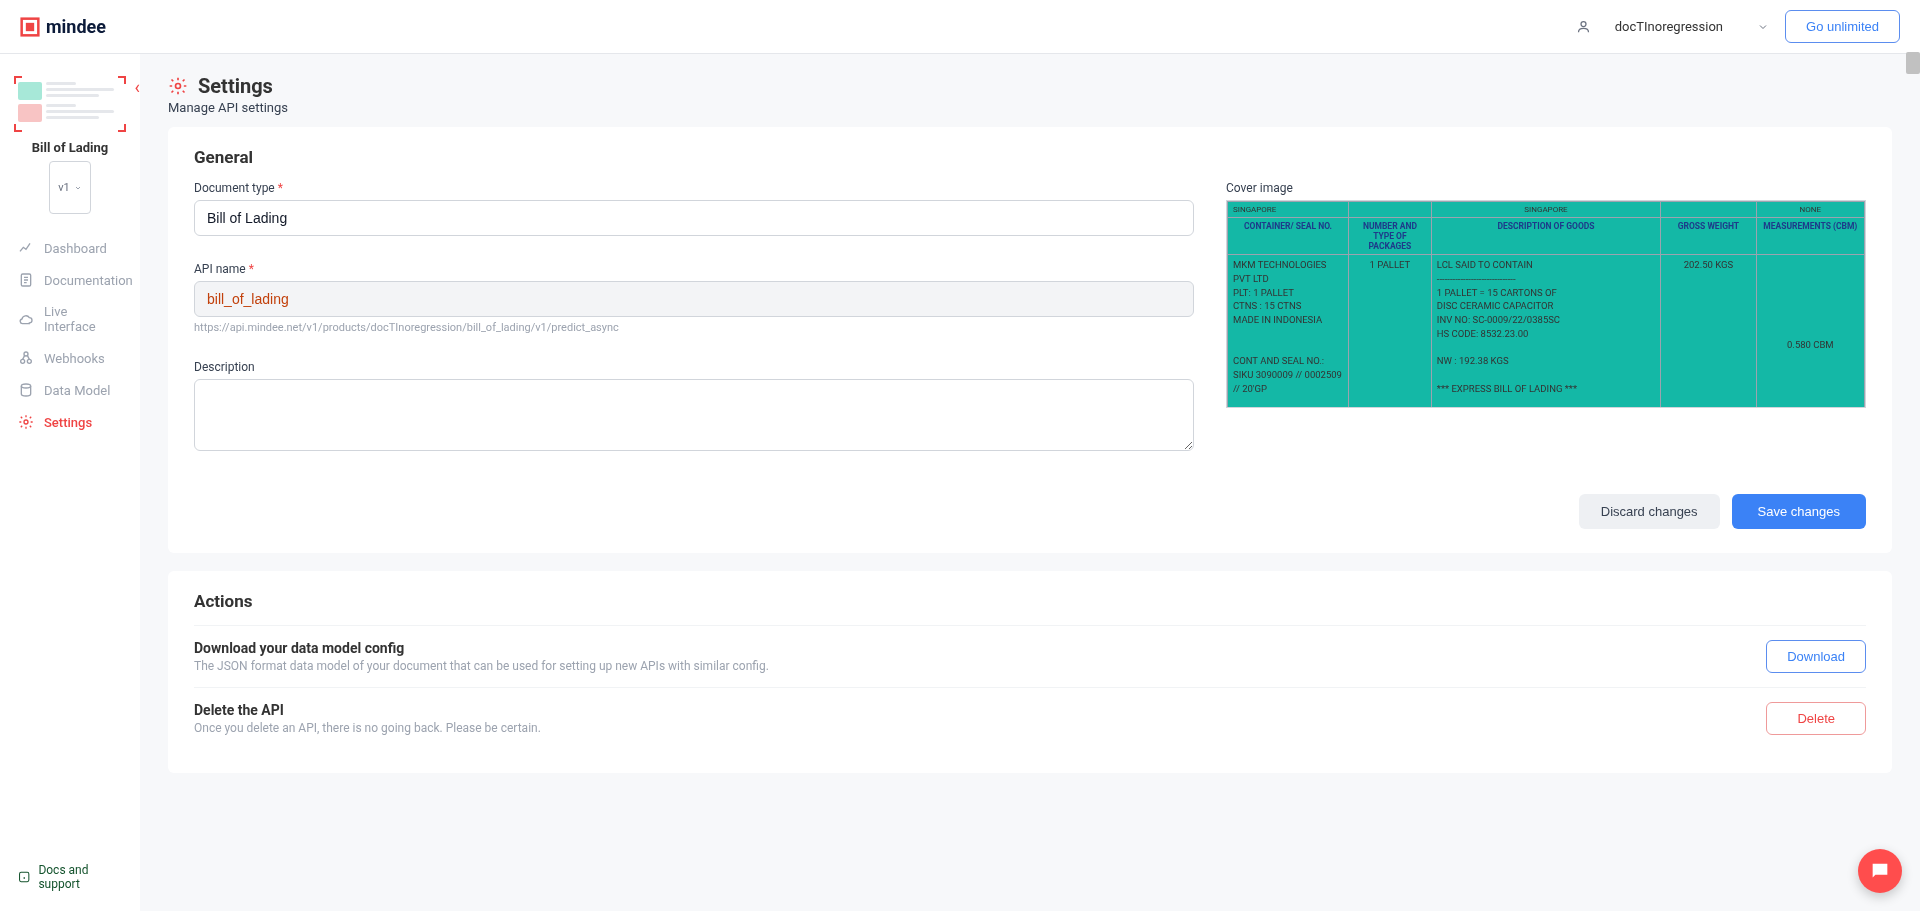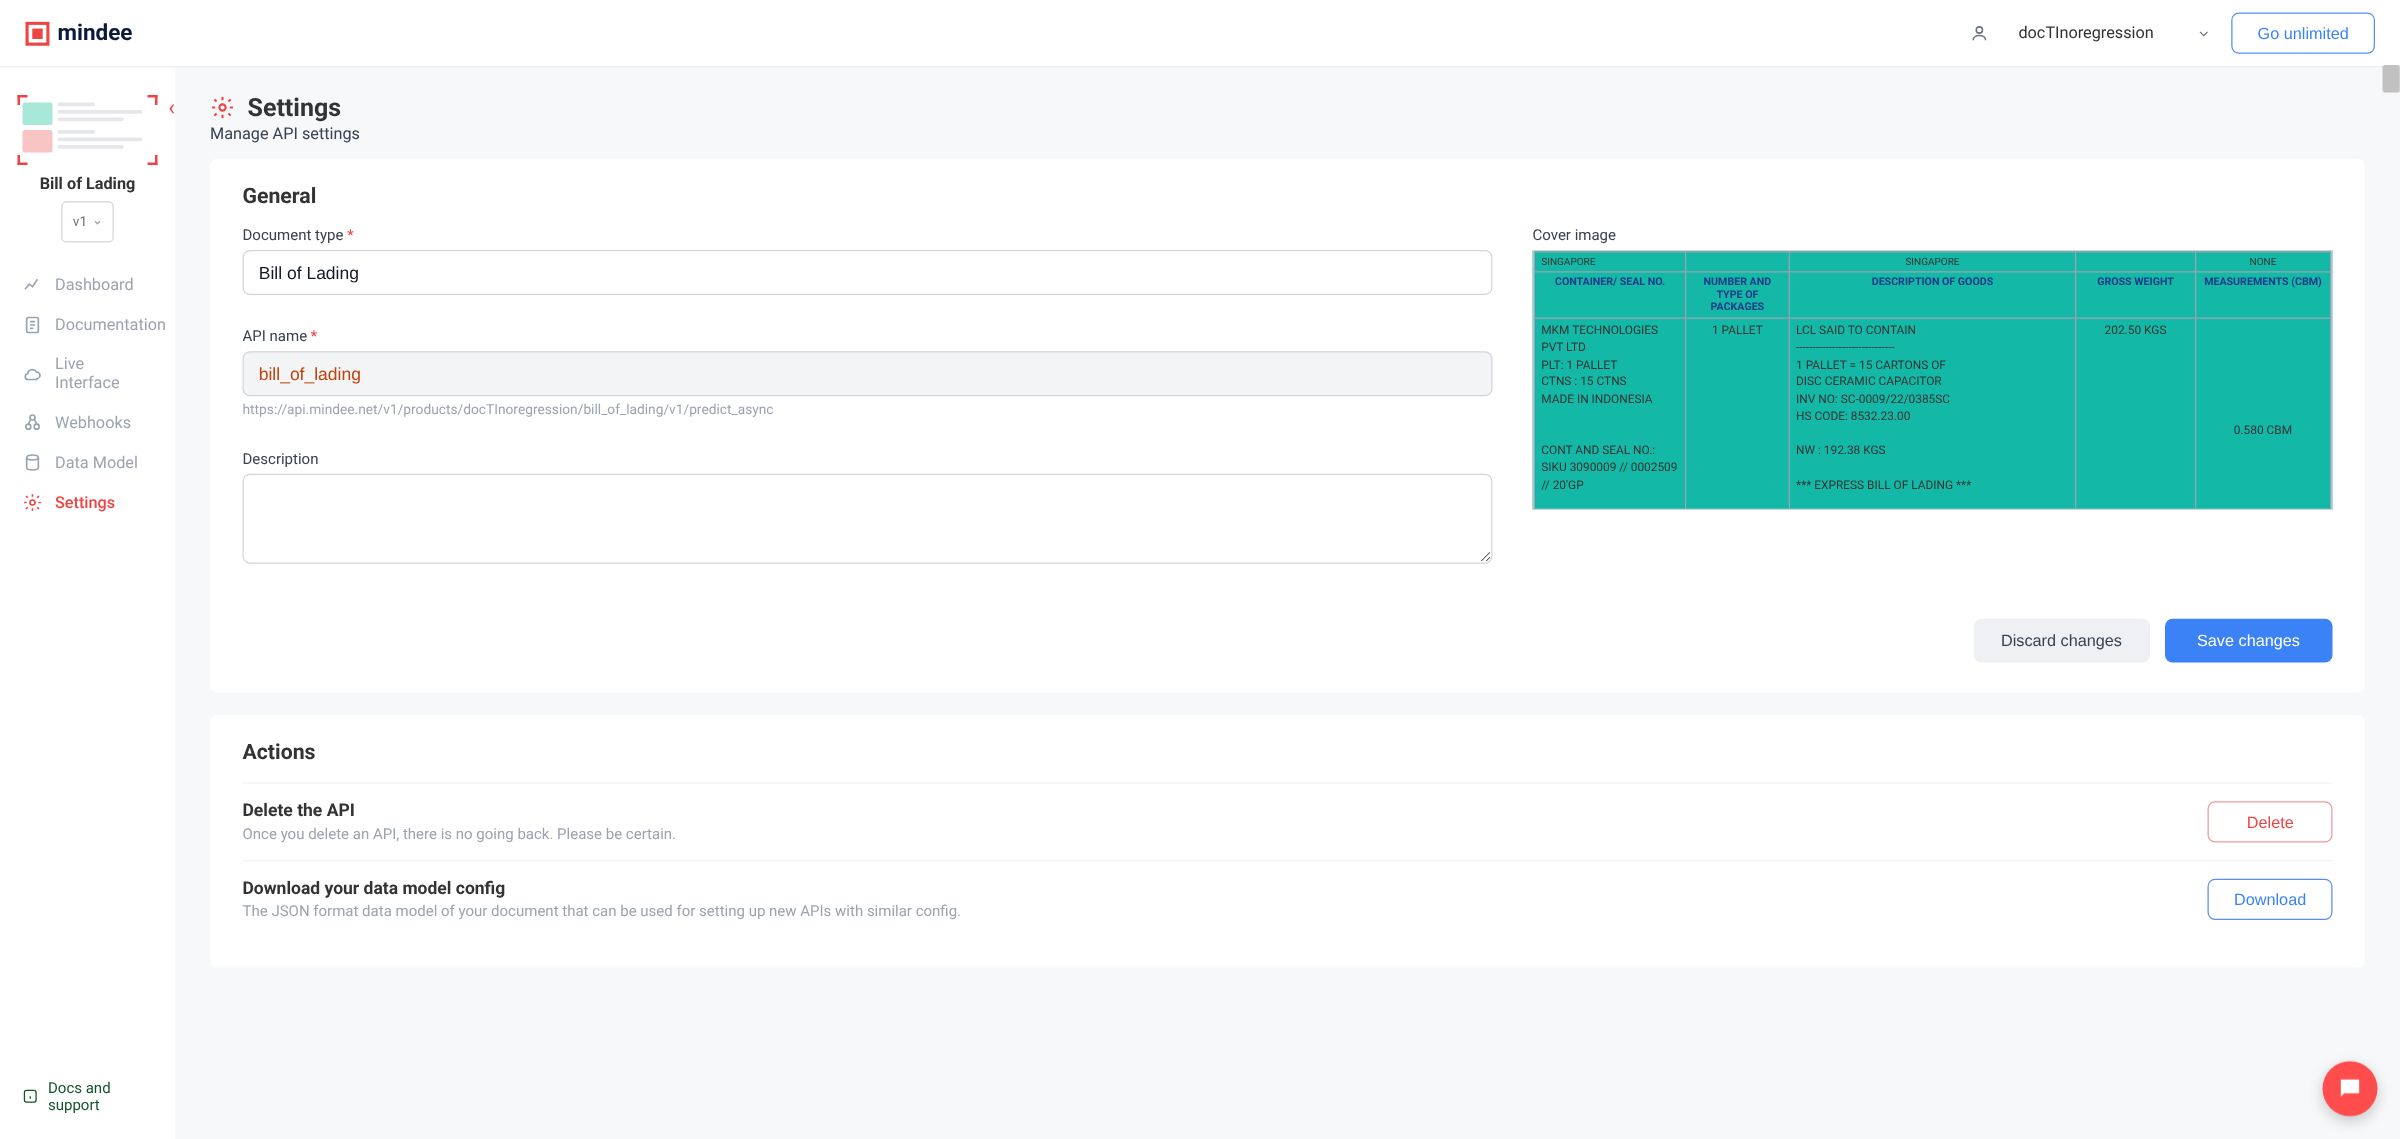--- a/index.html
+++ b/index.html
@@ -18,21 +18,21 @@
 .corner.tl { top: 0; left: 0; border-right: none; border-bottom: none; }
 .corner.tr { top: 0; right: 0; border-left: none; border-bottom: none; }
 .corner.bl { bottom: 0; left: 0; border-right: none; border-top: none; }
 .corner.br { bottom: 0; right: 0; border-left: none; border-top: none; }
 .prev-row { display: flex; gap: 4px; margin-bottom: 4px; align-items: flex-start; }
 .prev-square { width: 24px; height: 18px; border-radius: 2px; }
 .prev-lines { flex: 1; }
 .prev-line { height: 3px; background: #e5e7eb; border-radius: 2px; margin-bottom: 3px; }
 .collapse-caret { position: absolute; right: 0; top: 10px; color: #ef4444; font-size: 18px; cursor: pointer; }
 .api-title { text-align: center; font-weight: 700; font-size: 13px; margin-top: 6px; }
-.version-pill { margin: 6px auto 14px; display: flex; align-items: center; justify-content: center; gap: 4px; width: 42px; font-size: 11px; border: 1px solid #d1d5db; border-radius: 4px; padding: 9px 4px; color: #6b7280; cursor: pointer; }
+.version-pill { margin: 6px auto 14px; display: flex; align-items: center; justify-content: center; gap: 4px; width: 42px; font-size: 11px; border: 1px solid #d1d5db; border-radius: 4px; padding: 19px 4px; color: #6b7280; cursor: pointer; }
 .nav { list-style: none; padding: 0 8px; }
 .nav li { display: flex; align-items: center; gap: 10px; padding: 8px 10px; color: #9ca3af; cursor: pointer; font-size: 13px; border-radius: 4px; }
 .nav li.active { color: #ef4444; font-weight: 500; }
 .nav-icon { width: 16px; height: 16px; flex-shrink: 0; }
 .sidebar-footer { margin-top: auto; padding: 10px 18px; display: flex; align-items: center; gap: 8px; color: #14532d; font-size: 12px; cursor: pointer; }
 .main { flex: 1; background: #f7f8fa; padding: 20px 28px; overflow-y: auto; height: calc(100vh - 52px); }
 .page-head { display: flex; align-items: center; gap: 10px; }
 .page-head h1 { font-size: 20px; font-weight: 700; }
 .subheading { font-size: 13px; color: #374151; margin-top: 2px; margin-bottom: 12px; }
 .card { background: #fff; border-radius: 6px; padding: 20px 26px 24px; margin-bottom: 18px; }
@@ -263,31 +263,31 @@
       <div class="button-row">
         <button class="btn-gray">Discard changes</button>
         <button class="btn-primary">Save changes</button>
       </div>
     </div>
 
     <div class="card">
       <div class="section-title">Actions</div>
       <div class="action-row">
         <div>
+          <div class="action-title">Download your data model config</div>
+          <div class="action-desc">The JSON format data model of your document that can be used for setting up new APIs with similar config.</div>
+        </div>
+        <button class="btn-outline-blue">Download</button>
+      </div>
+      <div class="action-row">
+        <div>
           <div class="action-title">Delete the API</div>
           <div class="action-desc">Once you delete an API, there is no going back. Please be certain.</div>
         </div>
         <button class="btn-outline-red">Delete</button>
-      </div>
-      <div class="action-row">
-        <div>
-          <div class="action-title">Download your data model config</div>
-          <div class="action-desc">The JSON format data model of your document that can be used for setting up new APIs with similar config.</div>
-        </div>
-        <button class="btn-outline-blue">Download</button>
       </div>
     </div>
   </main>
   <div class="scroll-indicator"></div>
 </div>
 
 <div class="chat-bubble">
   <svg width="22" height="22" viewBox="0 0 24 24" fill="#fff">
       <path d="M4 4h16v12H7l-3 3V4z"></path>
     </svg>

